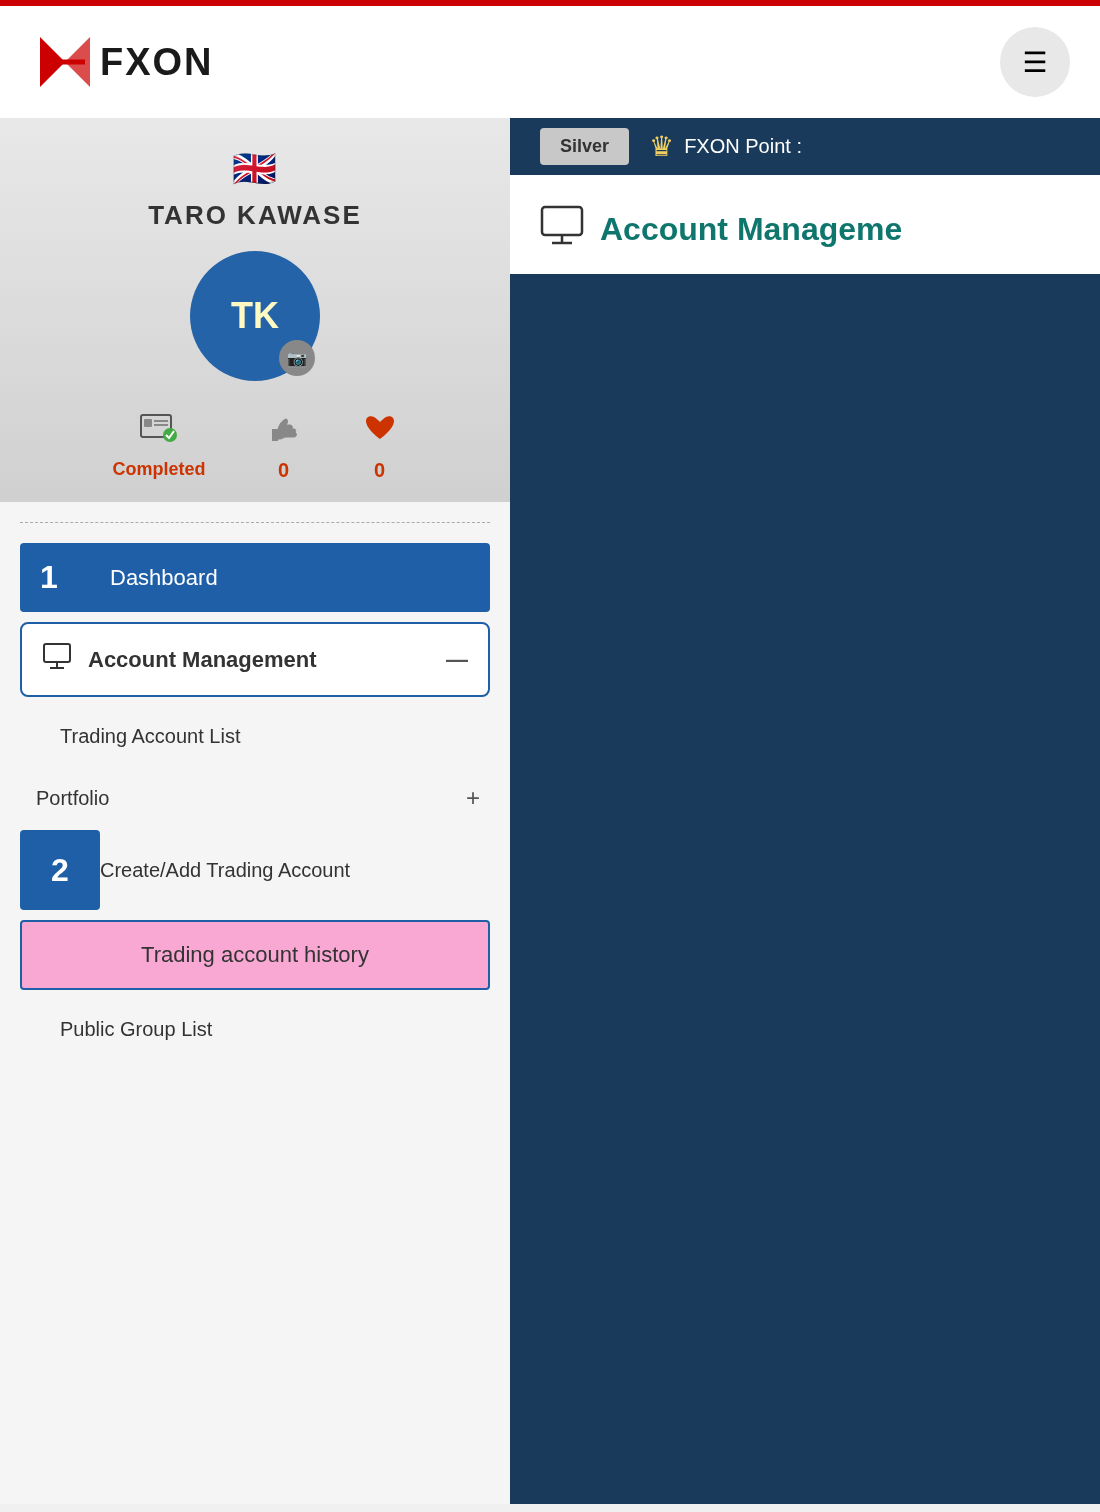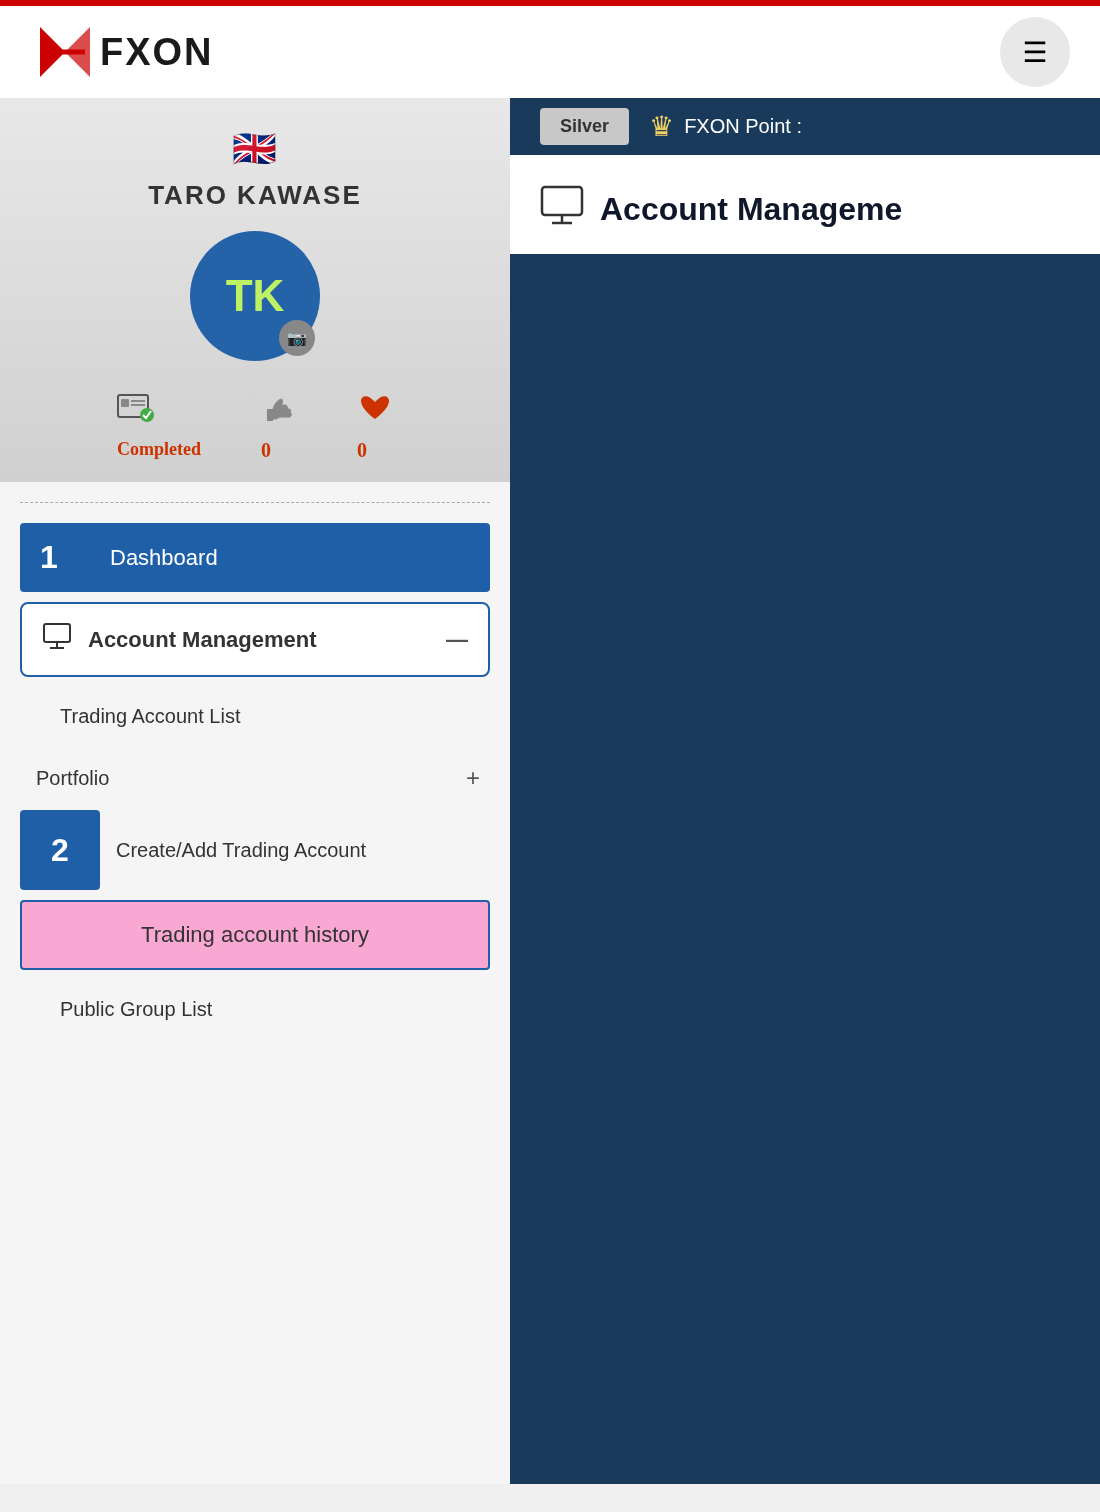--- a/index.html
+++ b/index.html
@@ -14,21 +14,21 @@
     
     .top-red-bar {
       width: 100%;
       height: 6px;
       background: #cc0000;
     }
 
     
     .header {
       width: 100%;
-      height: 92px;
+      height: 112px;
       background: #ffffff;
       display: flex;
       align-items: center;
       padding: 0 30px;
       justify-content: space-between;
     }
 
     .logo-area {
       display: flex;
       align-items: center;
@@ -102,23 +102,23 @@
     }
 
     .avatar {
       width: 130px;
       height: 130px;
       border-radius: 50%;
       background: #2563a8;
       display: flex;
       align-items: center;
       justify-content: center;
-      font-size: 44px;
-      font-weight: bold;
-      color: #bef264;
+      font-size: 36px;
+      font-weight: bold;
+      color: #fef9c3;
     }
 
     .camera-btn {
       position: absolute;
       bottom: 5px;
       right: 5px;
       width: 36px;
       height: 36px;
       border-radius: 50%;
       background: #888;
@@ -134,23 +134,22 @@
     .stats-row {
       display: flex;
       justify-content: center;
       gap: 60px;
       margin-top: 10px;
     }
 
     .stat-item {
       display: flex;
       flex-direction: column;
-      align-items: flex-start;
+      align-items: center;
       gap: 6px;
-      font-family: Liberation Serif, serif;
     }
 
     .stat-icon {
       font-size: 32px;
     }
 
     .stat-label {
       font-size: 18px;
       font-weight: bold;
       color: #cc3300;
@@ -274,21 +273,20 @@
       display: flex;
       align-items: center;
       justify-content: center;
       border-radius: 4px;
       flex-shrink: 0;
     }
 
     .step-label {
       font-size: 20px;
       color: #333;
-      padding-left: 16px;
       flex: 1;
     }
 
     
     .trading-history-box {
       border: 2px solid #1e5fa8;
       margin: 10px 20px;
       border-radius: 4px;
       padding: 20px;
       background: #f9a8d4;
@@ -355,21 +353,21 @@
     }
 
     .monitor-icon-large {
       font-size: 40px;
       color: #333;
     }
 
     .account-mgmt-title {
       font-size: 32px;
       font-weight: bold;
-      color: #0f172a;
+      color: #0f766e;
     }
   </style>
 </head>
 <body>
 
 <div class="top-red-bar"></div>
 
 <div class="header">
   <div class="logo-area">
 

